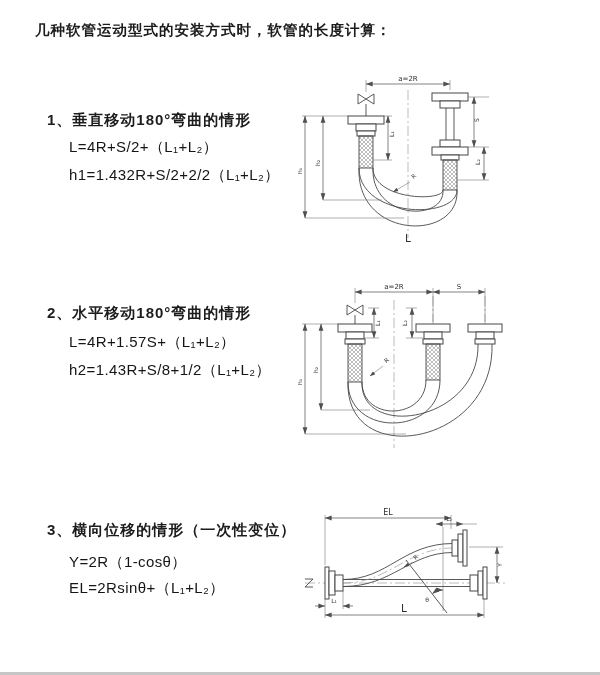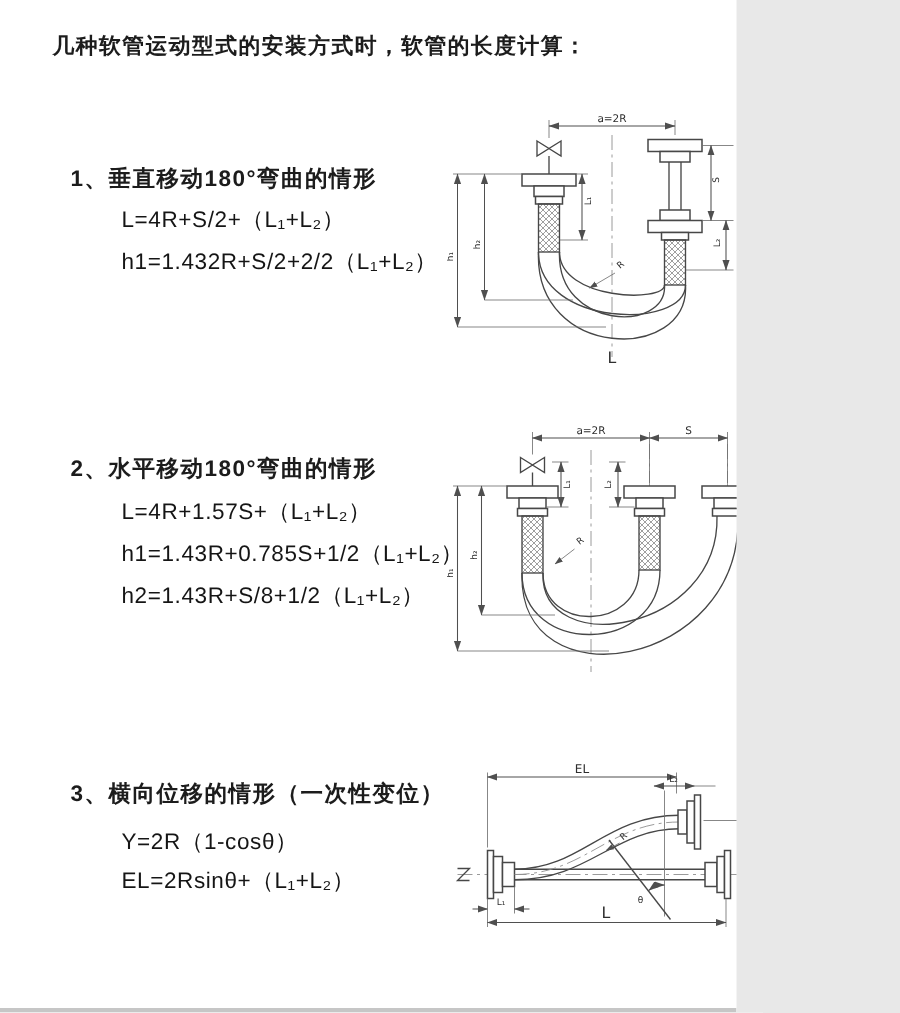--- a/index.html
+++ b/index.html
@@ -1,22 +1,22 @@
 <!DOCTYPE html>
 <html><head>
 <meta charset="utf-8">
 <style>
   html,body{margin:0;padding:0;background:#e8e8e8;}
-  .page{position:relative;width:491px;height:675px;background:#ffffff;overflow:hidden;
+  .page{position:relative;width:600px;height:675px;background:#ffffff;overflow:hidden;
         font-family:"Liberation Sans","DejaVu Sans",sans-serif;color:#1c1c1c;}
   .scan-edge{position:absolute;left:0;right:0;bottom:0;height:3px;background:#c6c6c6;}
   .title{position:absolute;left:35px;top:21px;font-size:14.5px;font-weight:700;letter-spacing:1px;}
   .sec-heading{position:absolute;left:47px;font-size:15px;font-weight:700;letter-spacing:1px;line-height:20px;}
   .h1{top:110px;} .h2{top:303px;} .h3{top:520px;}
-  .formulas{position:absolute;left:69px;font-size:15px;letter-spacing:.4px;color:#151515;margin-left:12px;}
+  .formulas{position:absolute;left:69px;font-size:15px;letter-spacing:.4px;color:#151515;}
   .f1{top:133px;line-height:28px;} .f2{top:328px;line-height:28px;} .f3{top:549px;line-height:26px;}
   .formula{white-space:pre;}
   .diagram{position:absolute;}
   .d1{left:298px;top:68px;width:292px;height:180px;}
   .d2{left:298px;top:276px;width:295px;height:185px;}
   .d3{left:303px;top:503px;width:292px;height:150px;}
   .dim{stroke:#4f4f4f;stroke-width:.7;fill:none;}
   .ext{stroke:#6d6d6d;stroke-width:.55;fill:none;}
   .thin{stroke:#474747;stroke-width:.9;fill:none;}
   .cl{stroke:#8f8f8f;stroke-width:.6;stroke-dasharray:10 3 2 3;fill:none;}
@@ -122,21 +122,20 @@
         <text class="lbl-sm" transform="rotate(-40 117 110)" x="117" y="110" text-anchor="middle">R</text>
         <line class="ext" x1="112" y1="114" x2="95" y2="124" marker-end="url(#m1)"></line>
       </g>
       <text class="lbl-lg" x="110" y="174" text-anchor="middle">L</text>
     </svg>
   </div>
 
   <div class="sec-heading h2">2、水平移动180°弯曲的情形</div>
   <div class="formulas f2">
     <div class="formula">L=4R+1.57S+（L₁+L₂）</div>
-    <div class="formula">h1=1.43R+0.785S+1/2（L₁+L₂）</div>
     <div class="formula">h2=1.43R+S/8+1/2（L₁+L₂）</div>
   </div>
 
   <div class="diagram d2">
     <svg width="295" height="185" viewBox="0 0 295 185" xmlns="http://www.w3.org/2000/svg">
       <defs>
         <marker id="m2" viewBox="0 0 10 10" refX="9.5" refY="5" markerWidth="10" markerHeight="10" orient="auto-start-reverse">
           <path d="M0,1.6 L10,5 L0,8.4 Z" fill="#4f4f4f"></path>
         </marker>
         <pattern id="p2" width="4" height="4" patternUnits="userSpaceOnUse">

